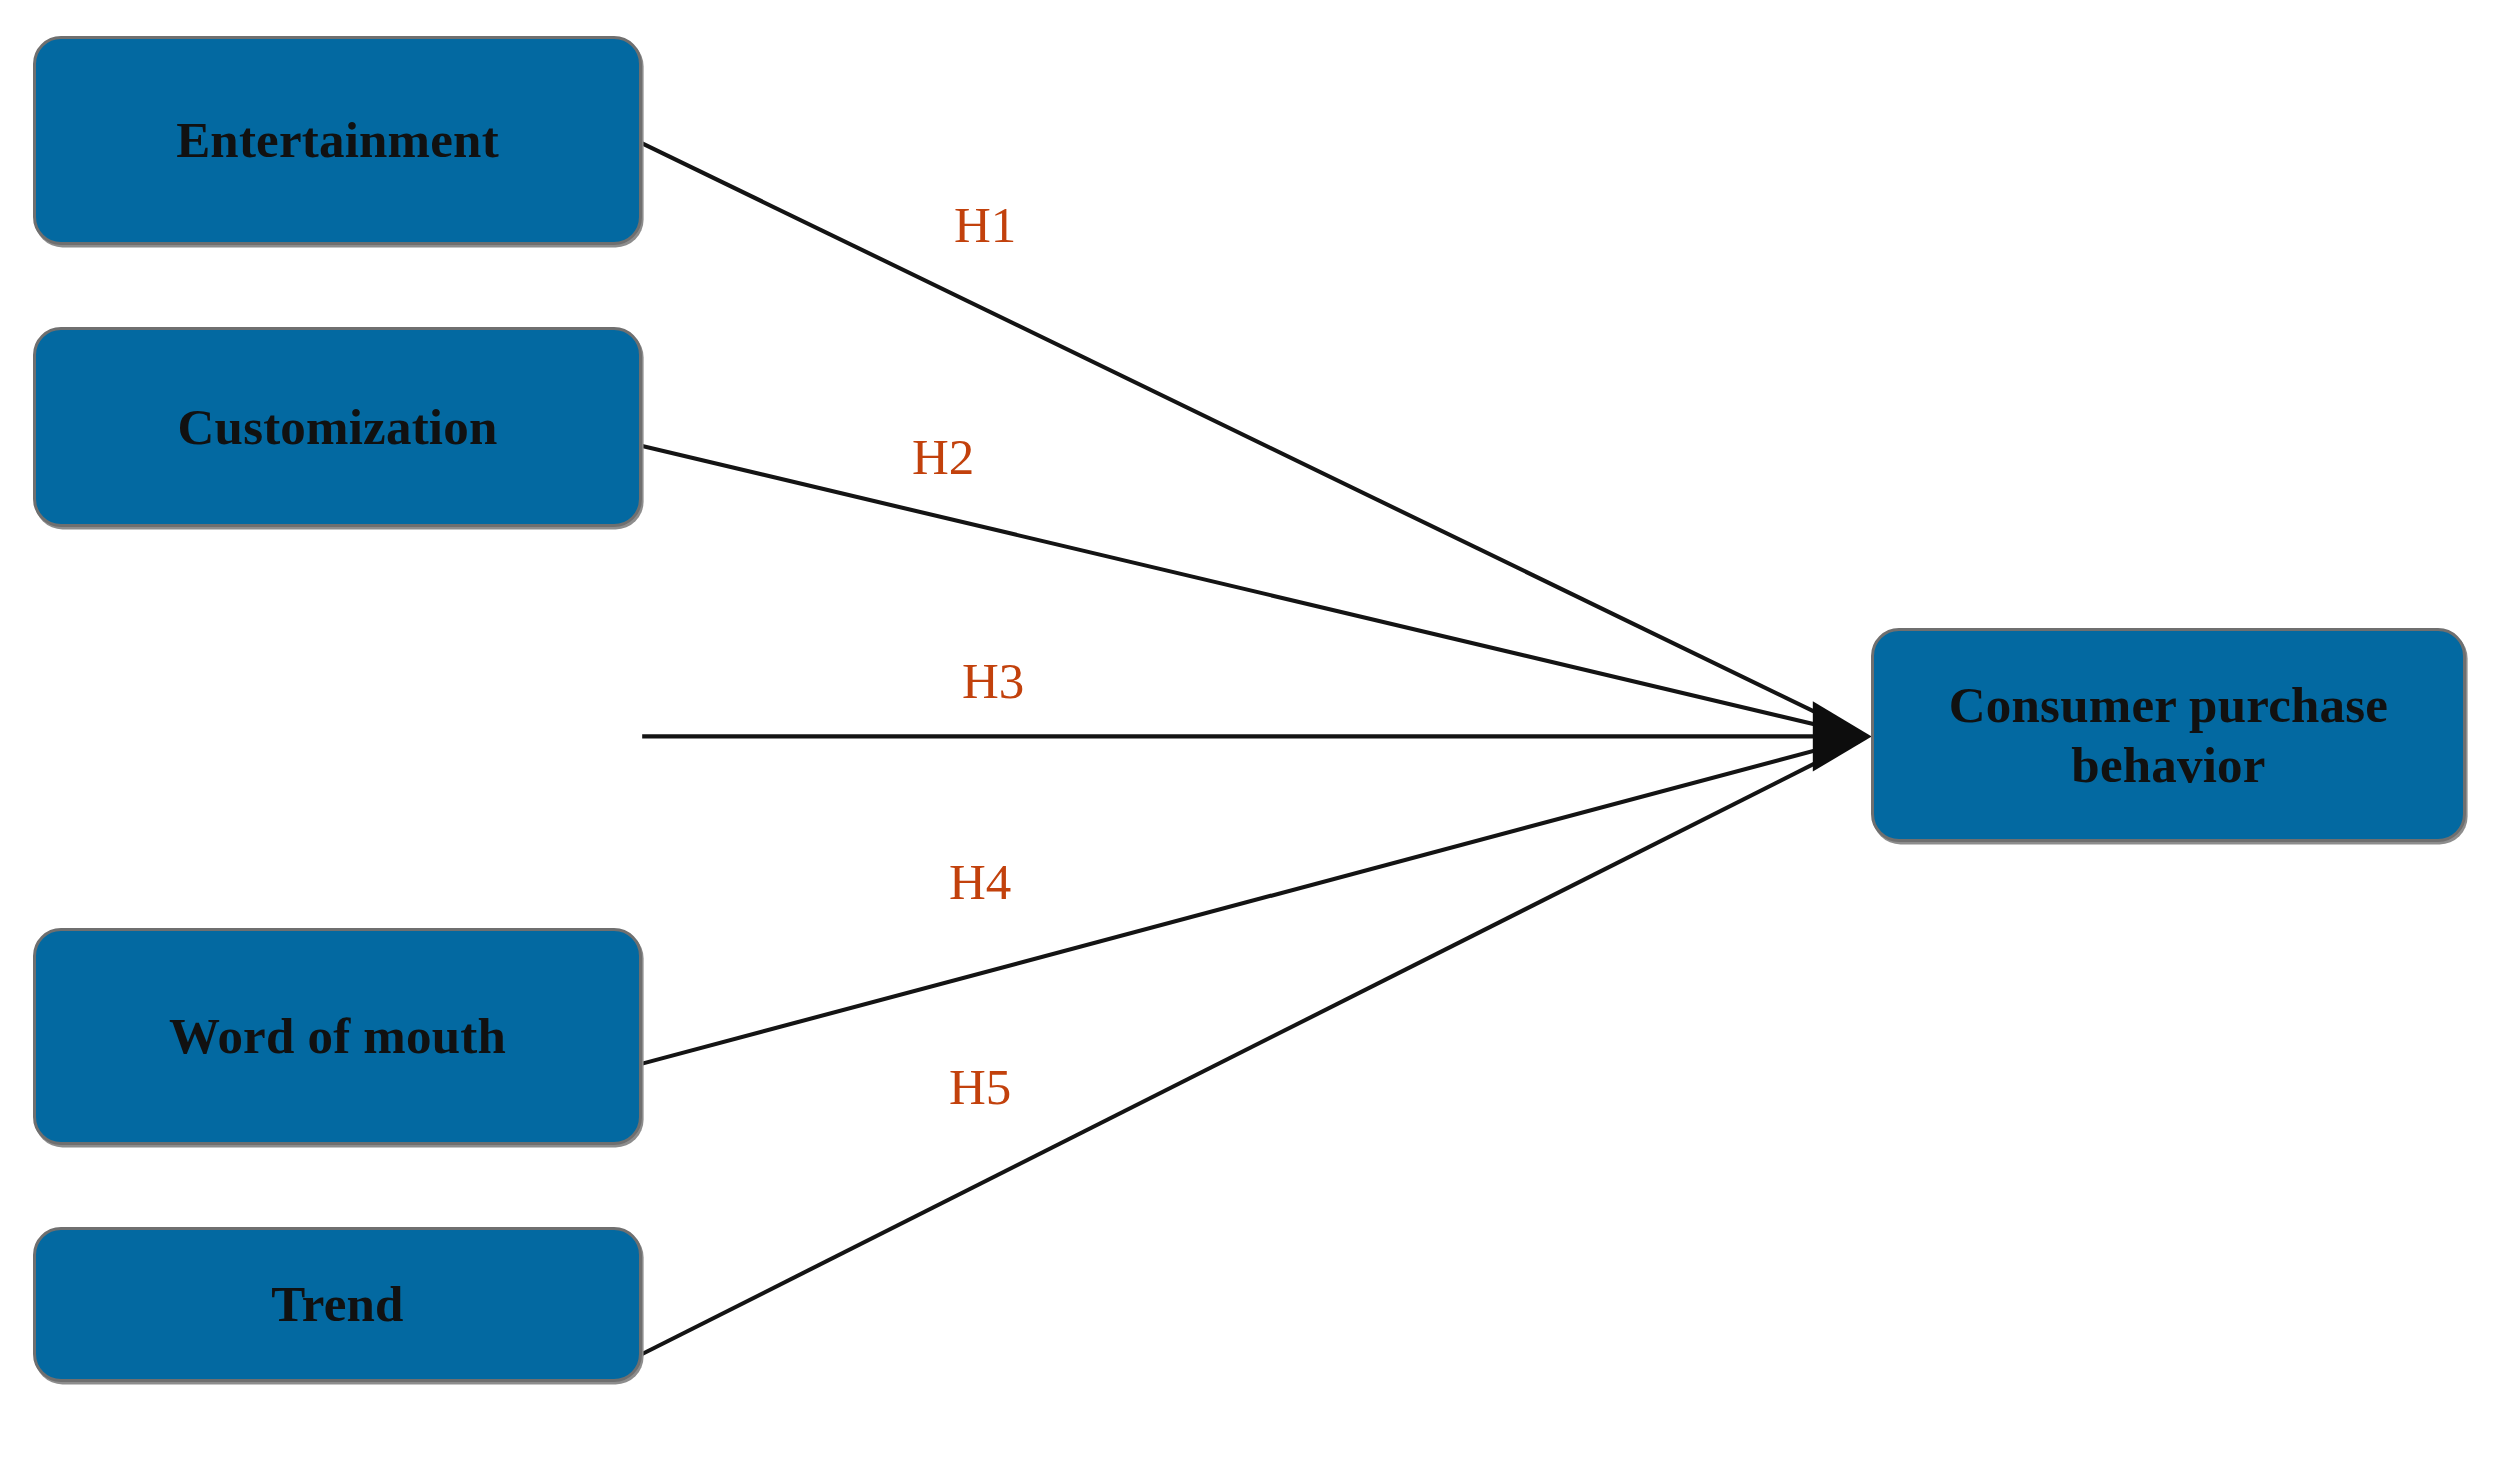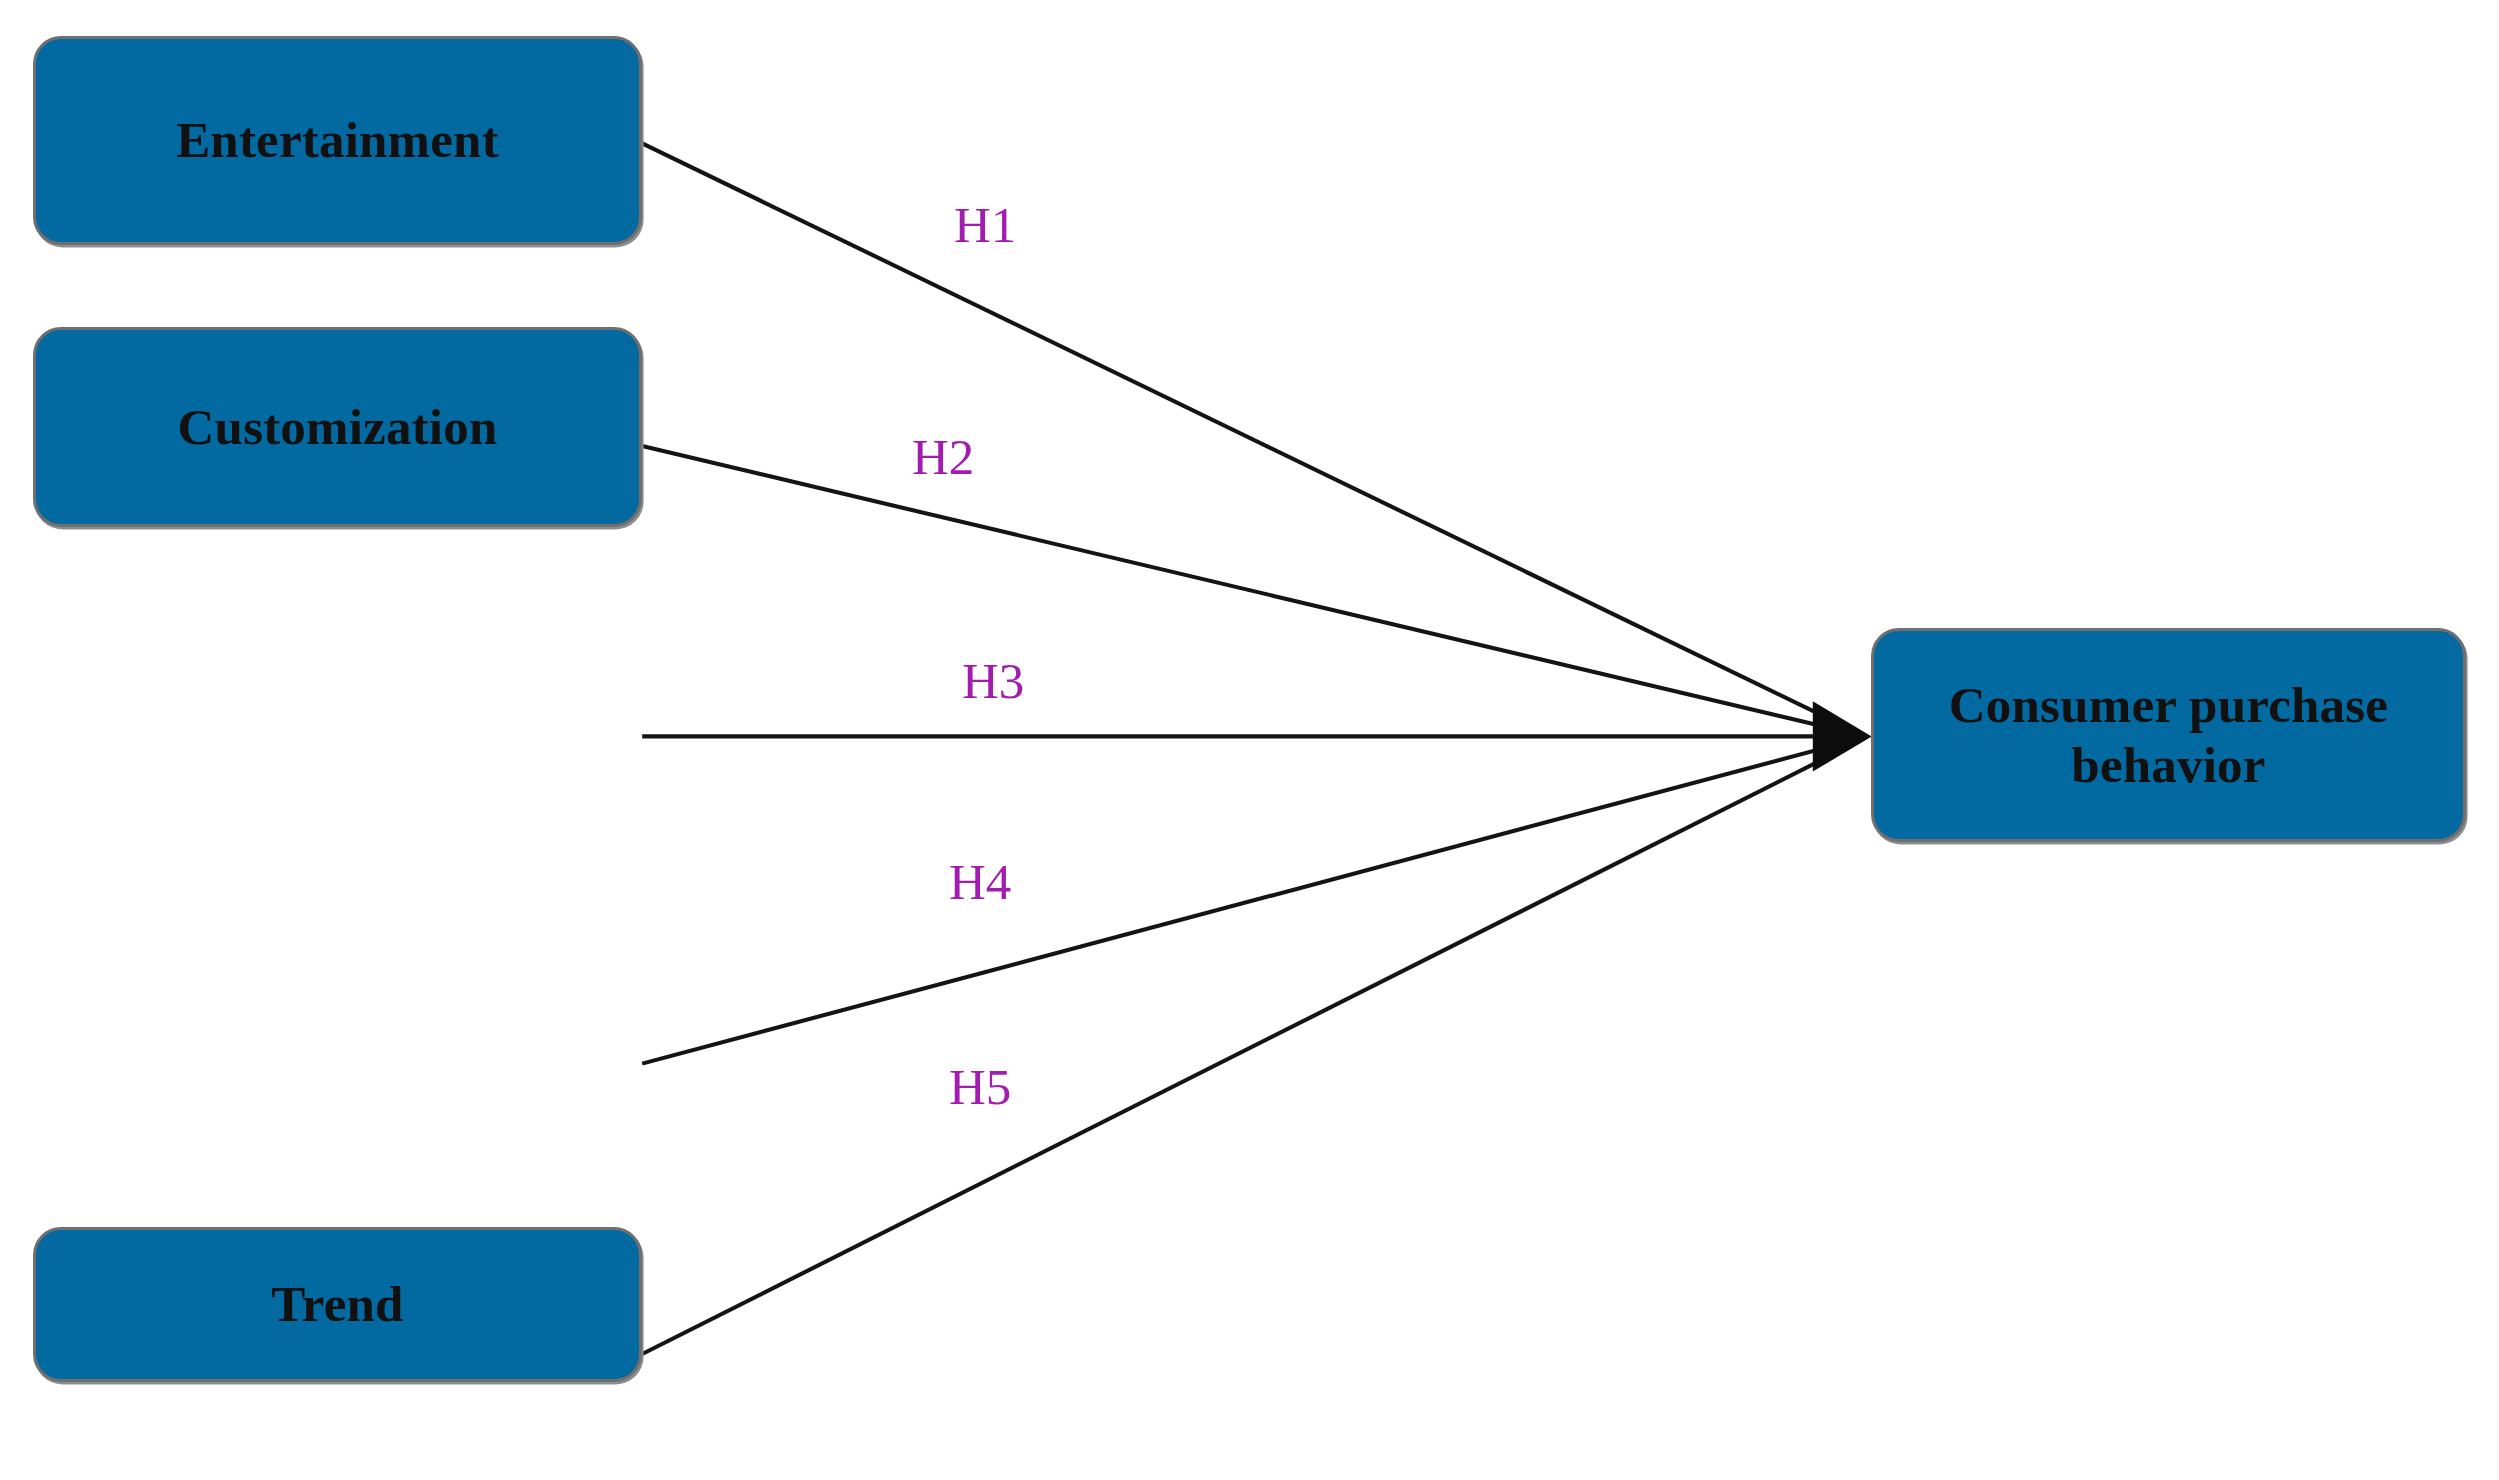--- a/index.html
+++ b/index.html
@@ -35,21 +35,21 @@
     line-height: 1.18;
     letter-spacing: 0.2px;
   }
   .node-antecedent .node-label { font-size: 51px; }
   .node-outcome   .node-label { font-size: 51px; }
 
   
   .path-label {
     position: absolute;
     font-size: 51px;
-    color: #a21caf;
+    color: #c2410c;
     font-family: "Liberation Serif", "DejaVu Serif", serif;
     white-space: nowrap;
     line-height: 1;
   }
 
   
   #edges {
     position: absolute;
     left: 0;
     top: 0;
@@ -76,20 +76,23 @@
 
   <div class="node node-antecedent" style="left:33px; top:36px; width:609px; height:209px;">
     <span class="node-label">Entertainment</span>
   </div>
 
   <div class="node node-antecedent" style="left:33px; top:327px; width:609px; height:200px;">
     <span class="node-label">Customization</span>
   </div>
 
 
+  <div class="node node-antecedent" style="left:33px; top:928px; width:609px; height:217px;">
+    <span class="node-label">Word of mouth</span>
+  </div>
 
   <div class="node node-antecedent" style="left:33px; top:1227px; width:609px; height:155px;">
     <span class="node-label">Trend</span>
   </div>
 
   <div class="node node-outcome" style="left:1871px; top:628px; width:595px; height:214px;">
     <span class="node-label">
       <span>Consumer purchase</span><br>
       <span>behavior</span>
     </span>

